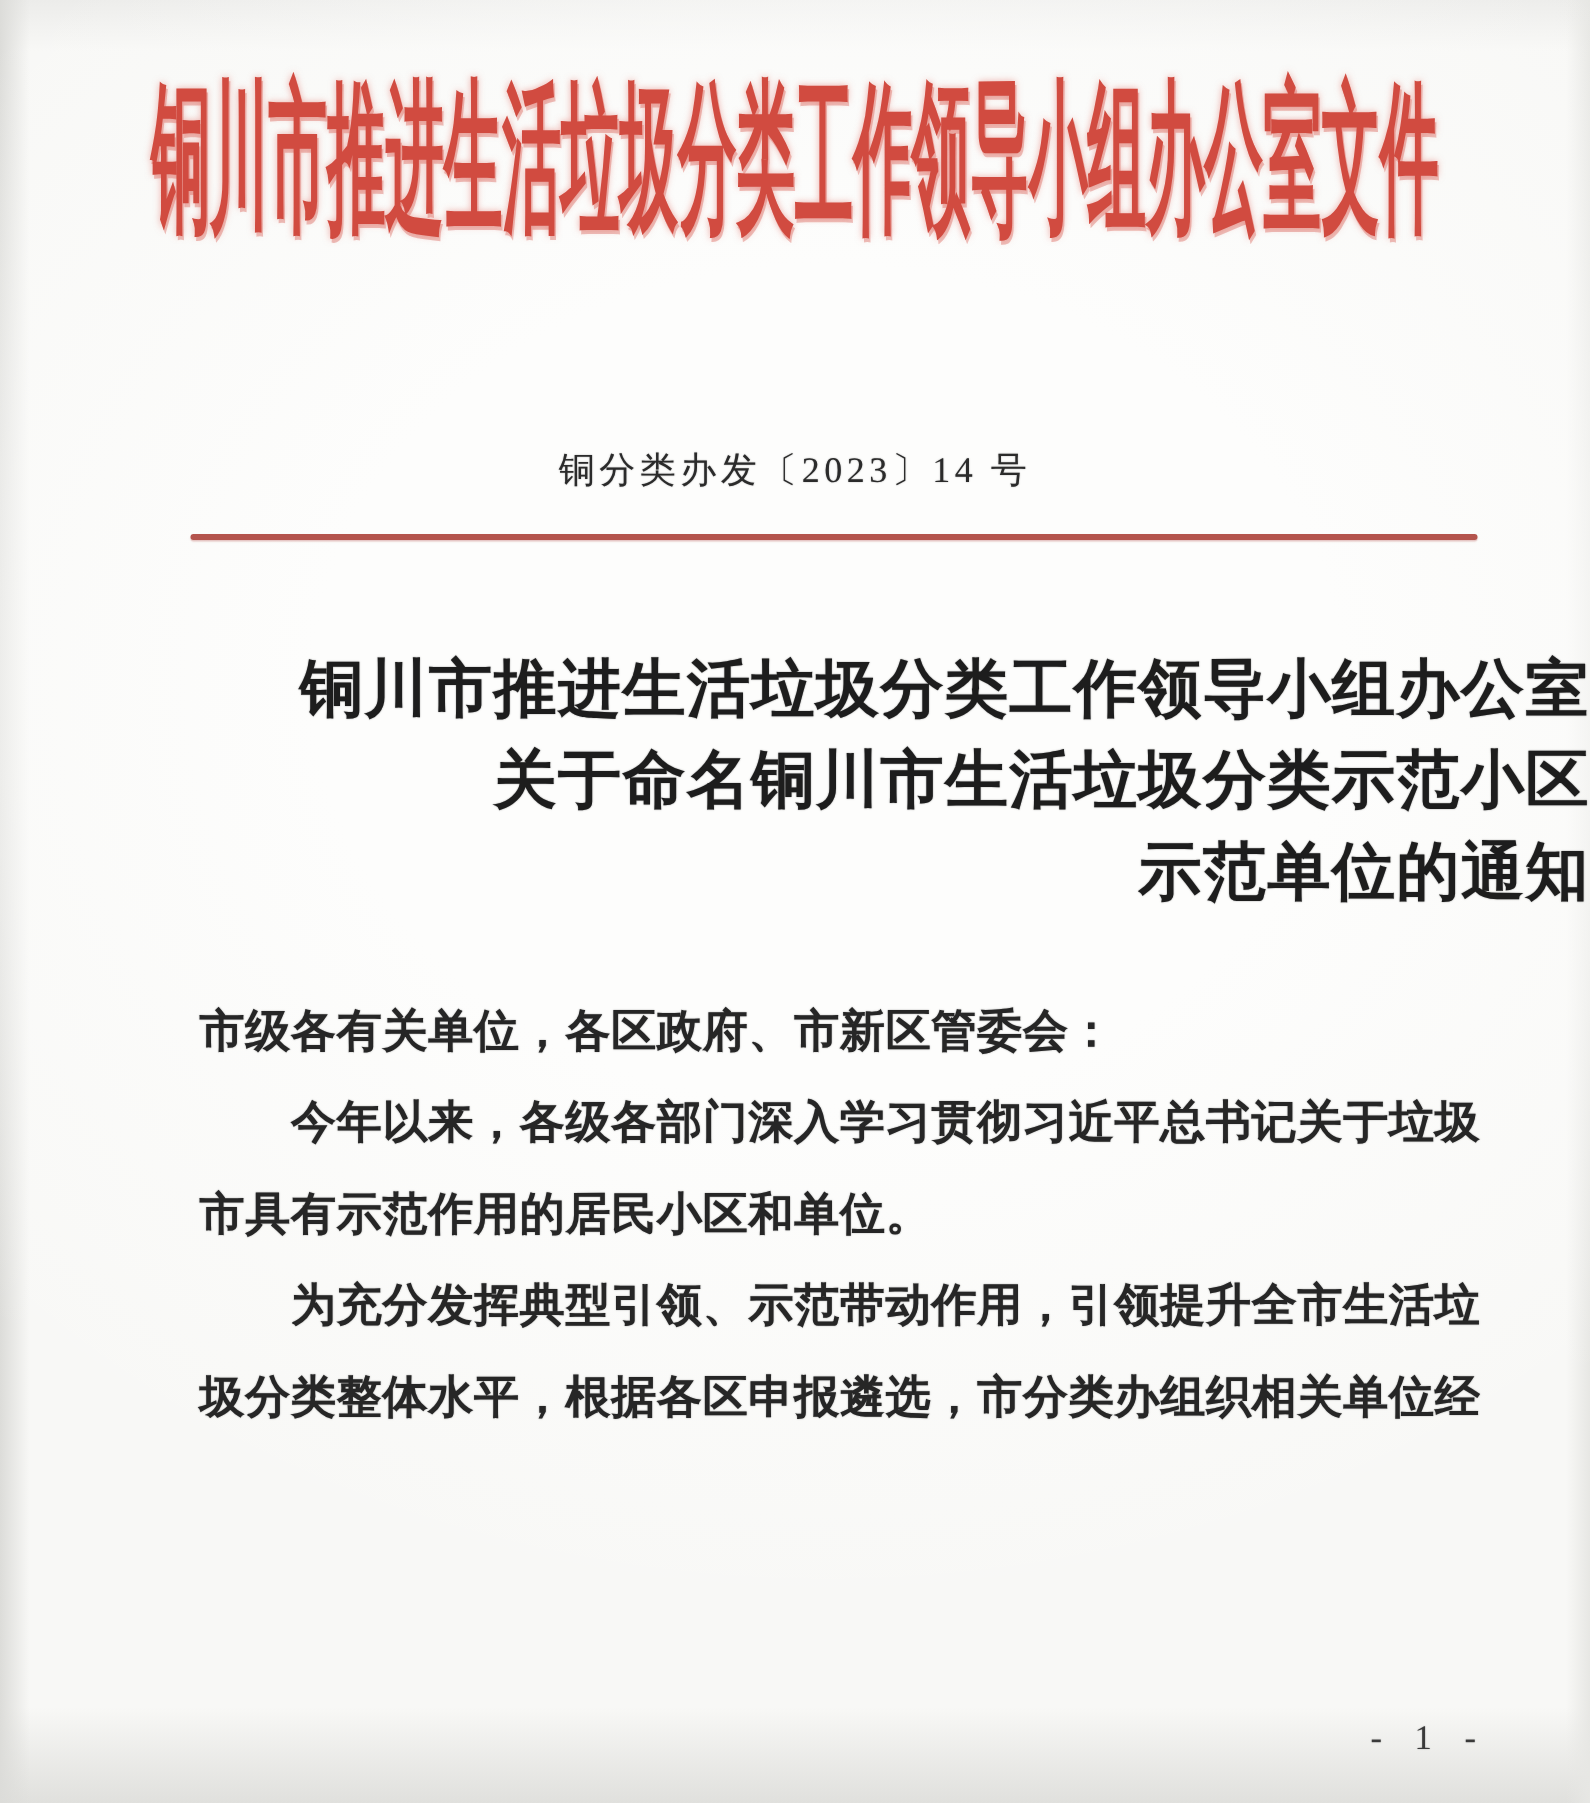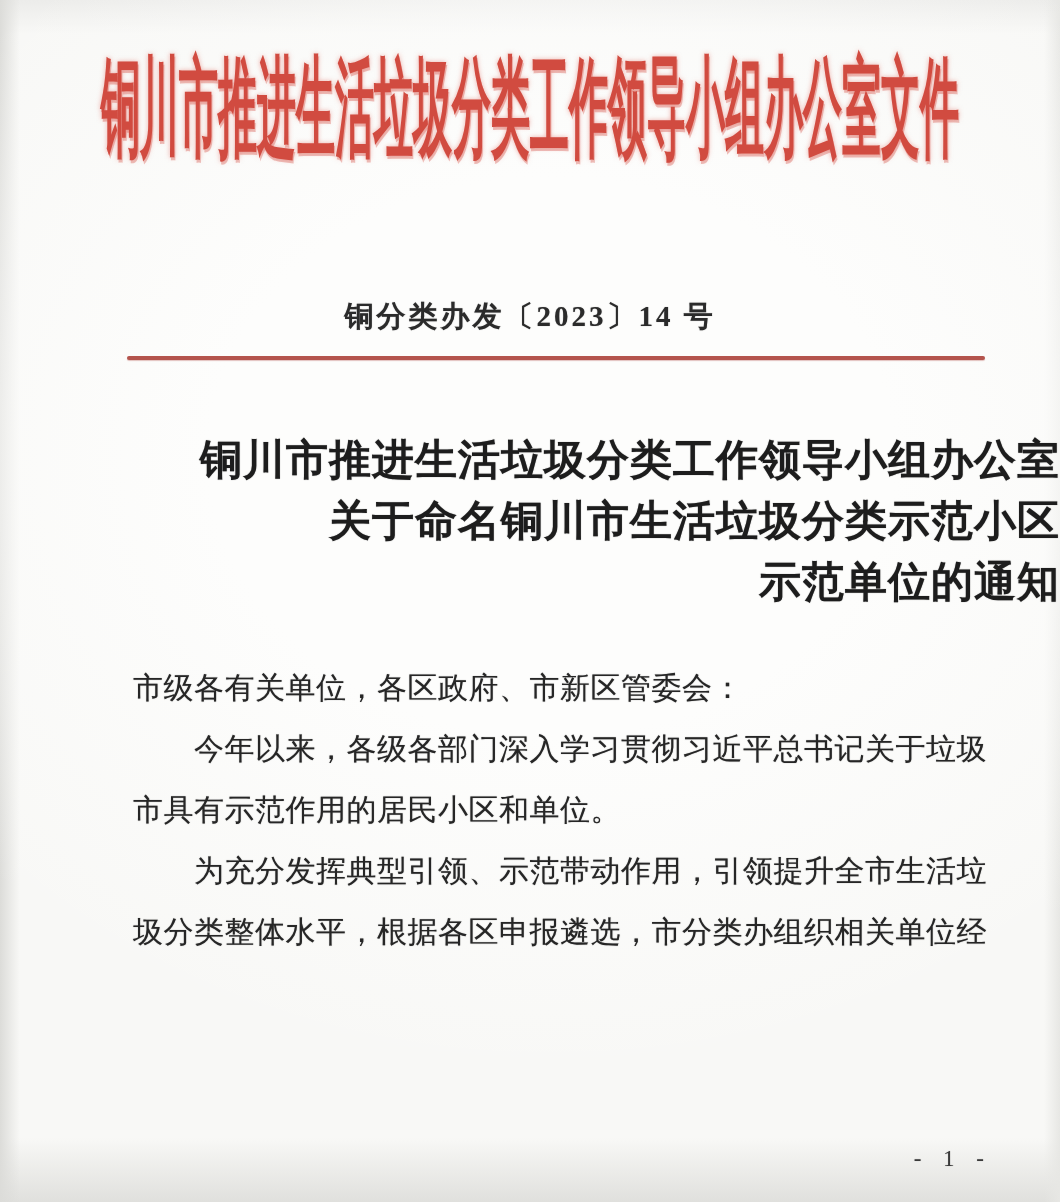--- a/index.html
+++ b/index.html
@@ -46,25 +46,24 @@
     text-shadow: 0 0 3px rgba(226,110,100,0.55), 1px 1px 0 rgba(209,75,64,0.35);
   }
 
   
   .doc-number {
     position: absolute;
     top: 297px;
     left: 0;
     width: 100%;
     text-align: center;
-    font-size: 29px;
+    font-size: 24px;
     letter-spacing: 3px;
     color: #2b2b2b;
     text-shadow: 0 0 1px rgba(40,40,40,0.45);
-    font-weight: bold;
   }
 
   
   .red-rule {
     position: absolute;
     top: 356px;
     left: 127px;
     width: 858px;
     height: 4px;
     background: #b4544d;
@@ -92,21 +91,21 @@
     position: absolute;
     top: 657px;
     left: 133px;
     width: 860px;
     font-size: 30px;
     line-height: 61px;
     color: #262626;
     letter-spacing: 0.5px;
     text-shadow: 0 0 1px rgba(35,35,35,0.5);
   }
-  .body-line { white-space: nowrap; }
+  .body-line { white-space: nowrap; font-weight: bold; }
   .body-line.indent { text-indent: 61px; }
 
   
   .page-num {
     position: absolute;
     top: 1146px;
     right: 68px;
     font-size: 23px;
     letter-spacing: 8px;
     color: #3a3a3a;

